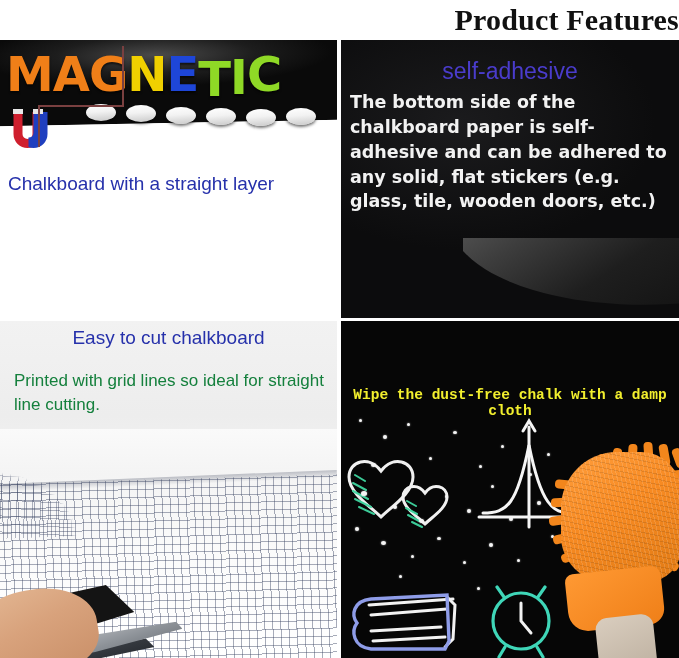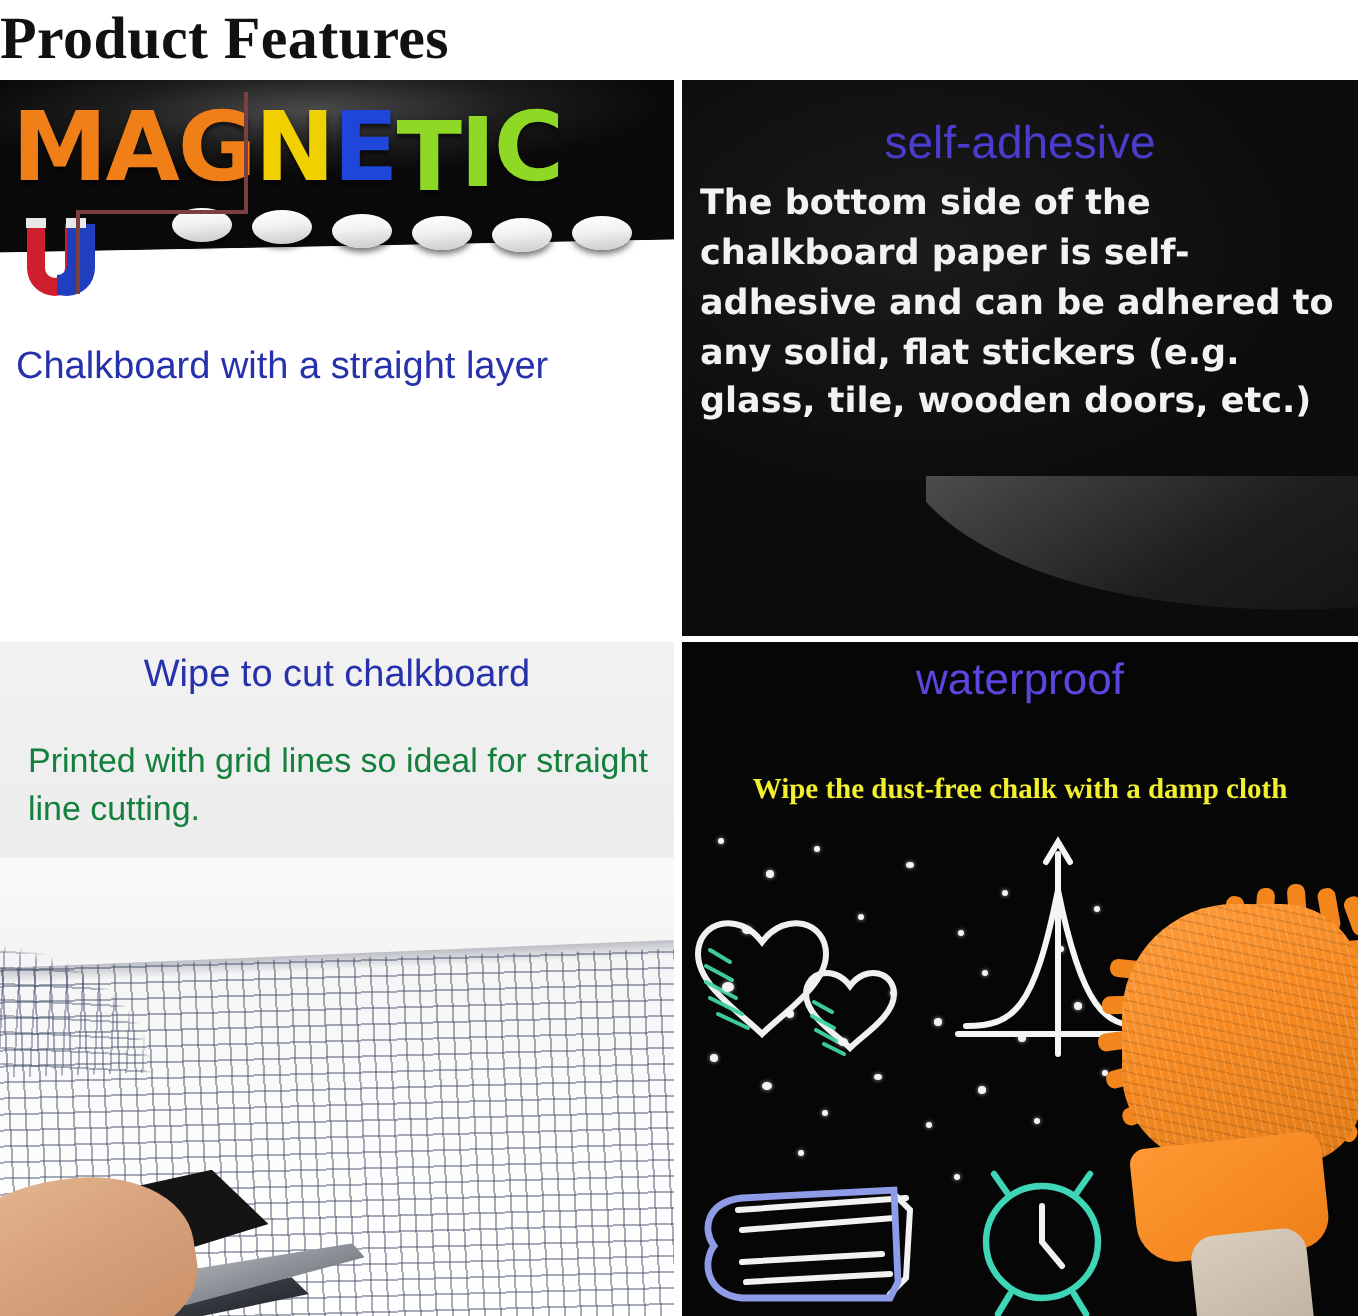--- a/index.html
+++ b/index.html
@@ -11,21 +11,21 @@
   }
   #page {
     position:relative;
     width:679px; height:658px;
     background:#ffffff;
   }
 
   
   .title-bar {
     position:absolute; left:0; top:0; width:679px; height:40px;
-    display:flex; align-items:center; justify-content:flex-start;
+    display:flex; align-items:center; justify-content:flex-end;
   }
   .title-bar .title {
     font-family:"Liberation Serif", serif;
     font-weight:bold;
     font-size:30px;
     letter-spacing:0.2px;
     color:#111111;
   }
 
   
@@ -220,21 +220,21 @@
     color:#5a46e0; font-size:22px;
   }
   .we-head {
     position:absolute; left:0; top:36px; width:338px; text-align:center;
     color:#f2ef2e; font-size:22px; font-weight:bold;
     font-family:"DejaVu Sans", sans-serif;
   }
   .we-sub {
     position:absolute; left:0; top:66px; width:338px; text-align:center;
     color:#f2ef2e; font-size:14.5px; font-weight:bold;
-    font-family:Liberation Serif, serif;
+    font-family:Liberation Mono, monospace;
   }
   .chalk-svg { position:absolute; left:0; top:88px; width:338px; height:249px; }
   .dust { position:absolute; left:0; top:88px; width:338px; height:249px; pointer-events:none; }
   .dot {
     position:absolute; background:#f5f5f5; border-radius:50%;
     box-shadow:0 0 2px rgba(255,255,255,.7);
   }
   .mitt-wrap { position:absolute; right:-6px; bottom:-6px; width:140px; height:220px; }
   .mitt-body {
     position:absolute; right:4px; top:8px; width:120px; height:130px;
@@ -326,38 +326,37 @@
           <div class="peel-edge"></div>
           <div class="peel-shape"></div>
         </div>
       </div>
       <div class="adh-head">self-adhesive</div>
       <div class="adh-body">The bottom side of the chalkboard paper is self-adhesive and can be adhered to any solid, flat stickers (e.g. glass, tile, wooden doors, etc.)</div>
     </div>
 
     <div class="quad q-bl">
       <div class="cut-bg"></div>
-      <div class="cut-head">Wipe to cut chalkboard</div>
+      <div class="cut-head">Easy to cut chalkboard</div>
       <div class="cut-body">Printed with grid lines so ideal for straight line cutting.</div>
 
       <div class="grid-photo">
         <div class="grid-shadowline"></div>
         <div class="grid-sheet"></div>
         <div class="grid-curl"></div>
         <div class="sheet-black"></div>
         <div class="scissor-blade2"></div>
         <div class="scissor-blade"></div>
         <div class="hand"></div>
       </div>
     </div>
 
     <div class="quad q-br">
       <div class="wet-bg"></div>
 
-      <div class="wp-head">waterproof</div>
       <div class="we-sub">Wipe the dust-free chalk with a damp cloth</div>
 
       <svg class="chalk-svg" viewBox="0 0 338 249" aria-hidden="true">
 
         <g fill="none" stroke="#f0f0f0" stroke-width="3" stroke-linecap="round">
           <path d="M40 62 c-12 -16 -32 -10 -32 6 c0 16 22 30 32 40 c10 -10 32 -24 32 -40 c0 -16 -20 -22 -32 -6 z"></path>
           <path d="M84 84 c-8 -11 -22 -7 -22 4 c0 11 15 20 22 27 c7 -7 22 -16 22 -27 c0 -11 -14 -15 -22 -4 z"></path>
         </g>
         <g stroke="#3fd6a0" stroke-width="2" stroke-linecap="round" opacity="0.95">
           <path d="M14 66 l10 6 M12 74 l13 7 M12 82 l15 8 M14 90 l16 8 M18 98 l15 7"></path>

